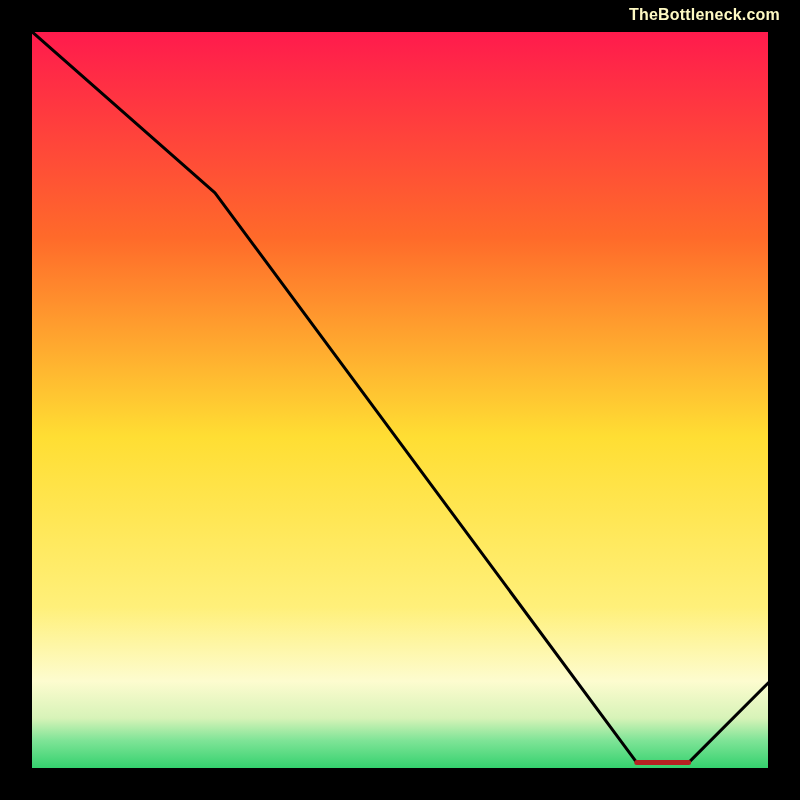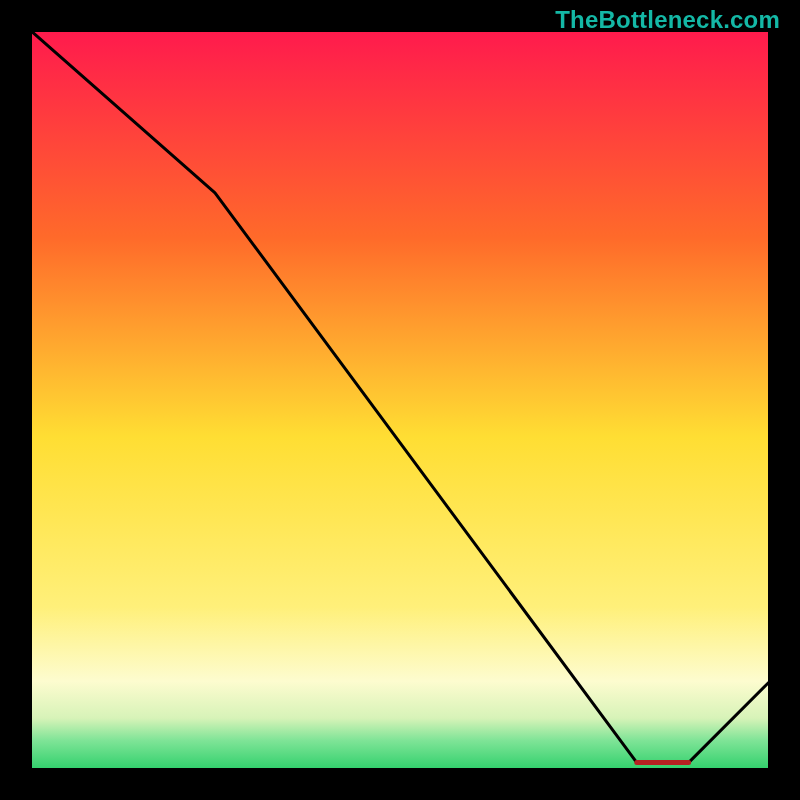--- a/index.html
+++ b/index.html
@@ -8,23 +8,23 @@
     position: relative;
     width: 800px;
     height: 800px;
     background: #000;
   }
   .watermark {
     position: absolute;
     top: 6px;
     right: 20px;
     font-family: Arial, Helvetica, sans-serif;
-    font-size: 24px;
+    font-size: 16px;
     font-weight: bold;
-    color: #14b8a6;
+    color: #fef9c3;
     letter-spacing: 0.2px;
   }
   .plot {
     position: absolute;
     left: 30px;
     top: 30px;
     width: 740px;
     height: 740px;
   }
   .annotation {

